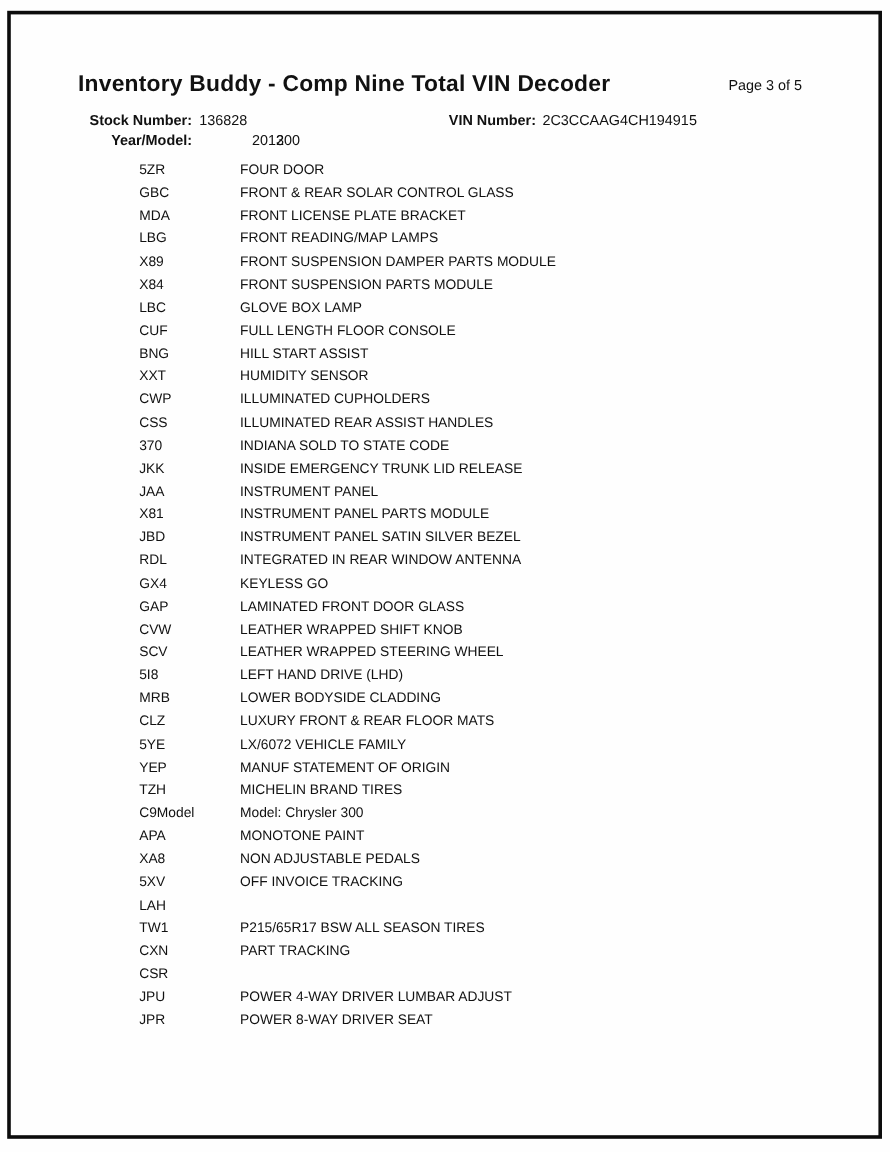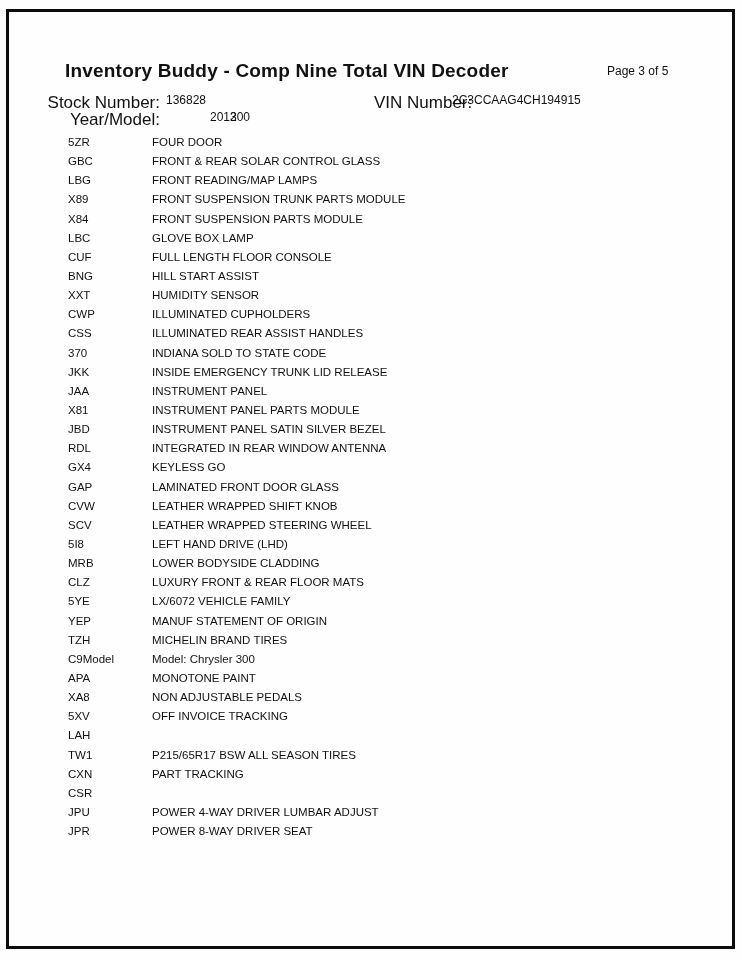--- a/index.html
+++ b/index.html
@@ -37,22 +37,22 @@
   }
   .page-label {
     position: absolute;
     left: 607px;
     top: 64px;
     font-size: 12px;
     white-space: nowrap;
   }
   .meta-label {
     position: absolute;
-    font-size: 17px;
-    font-weight: normal;
+    font-size: 12px;
+    font-weight: bold;
     white-space: nowrap;
   }
   .meta-value {
     position: absolute;
     font-size: 12px;
     white-space: nowrap;
   }
   .label-right {
     left: 0;
     width: 160px;
@@ -72,20 +72,21 @@
     top: 133px;
     width: 600px;
   }
   .option-row {
     display: flex;
     align-items: center;
     height: 19.15px;
     font-size: 11.5px;
     line-height: 19.15px;
     white-space: nowrap;
+    margin-left: 48px;
   }
   .option-row .code {
     width: 84px;
     flex: 0 0 84px;
   }
   .option-row .desc {
     flex: 1;
   }
 </style>
 </head>
@@ -110,29 +111,33 @@
   <div class="option-row">
     <span class="code">5ZR</span>
     <span class="desc">FOUR DOOR</span>
   </div>
 
   <div class="option-row">
     <span class="code">GBC</span>
     <span class="desc">FRONT &amp; REAR SOLAR CONTROL GLASS</span>
   </div>
 
+  <div class="option-row">
+    <span class="code">MDA</span>
+    <span class="desc">FRONT LICENSE PLATE BRACKET</span>
+  </div>
 
   <div class="option-row">
     <span class="code">LBG</span>
     <span class="desc">FRONT READING/MAP LAMPS</span>
   </div>
 
   <div class="option-row">
     <span class="code">X89</span>
-    <span class="desc">FRONT SUSPENSION TRUNK PARTS MODULE</span>
+    <span class="desc">FRONT SUSPENSION DAMPER PARTS MODULE</span>
   </div>
 
   <div class="option-row">
     <span class="code">X84</span>
     <span class="desc">FRONT SUSPENSION PARTS MODULE</span>
   </div>
 
   <div class="option-row">
     <span class="code">LBC</span>
     <span class="desc">GLOVE BOX LAMP</span>

